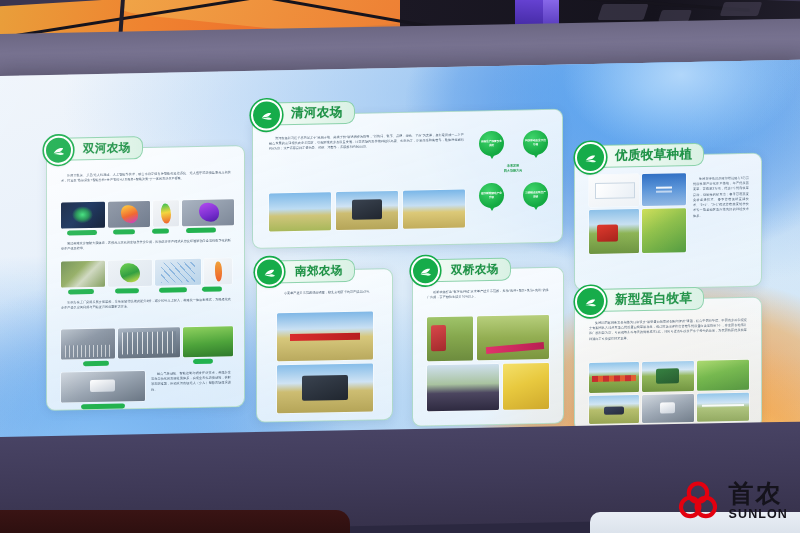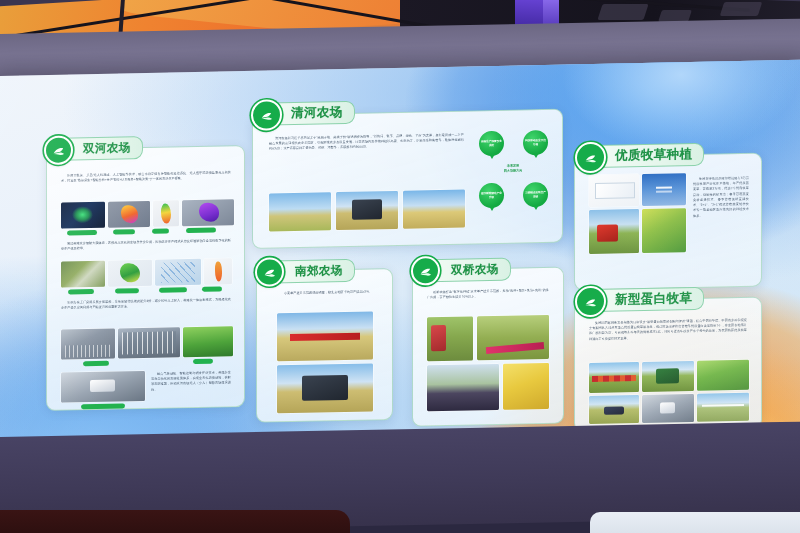--- a/index.html
+++ b/index.html
@@ -408,14 +408,27 @@
       </svg>
     </div>
 
   </div>
   <div class="glare"></div>
 
   <div class="floor"></div>
   <div class="floor-dark"></div>
   <div class="panel-white"></div>
 
+  <div class="logo">
+    <svg class="logo-mark" viewBox="0 0 100 100">
+      <g fill="none" stroke="#e3000f" stroke-width="9">
+        <circle cx="50" cy="32" r="20"></circle>
+        <circle cx="33" cy="63" r="20"></circle>
+        <circle cx="67" cy="63" r="20"></circle>
+      </g>
+    </svg>
+    <div class="logo-text">
+      <span class="logo-cn">首农</span>
+      <span class="logo-en">SUNLON</span>
+    </div>
+  </div>
 
 </div>
 
 </body></html>

